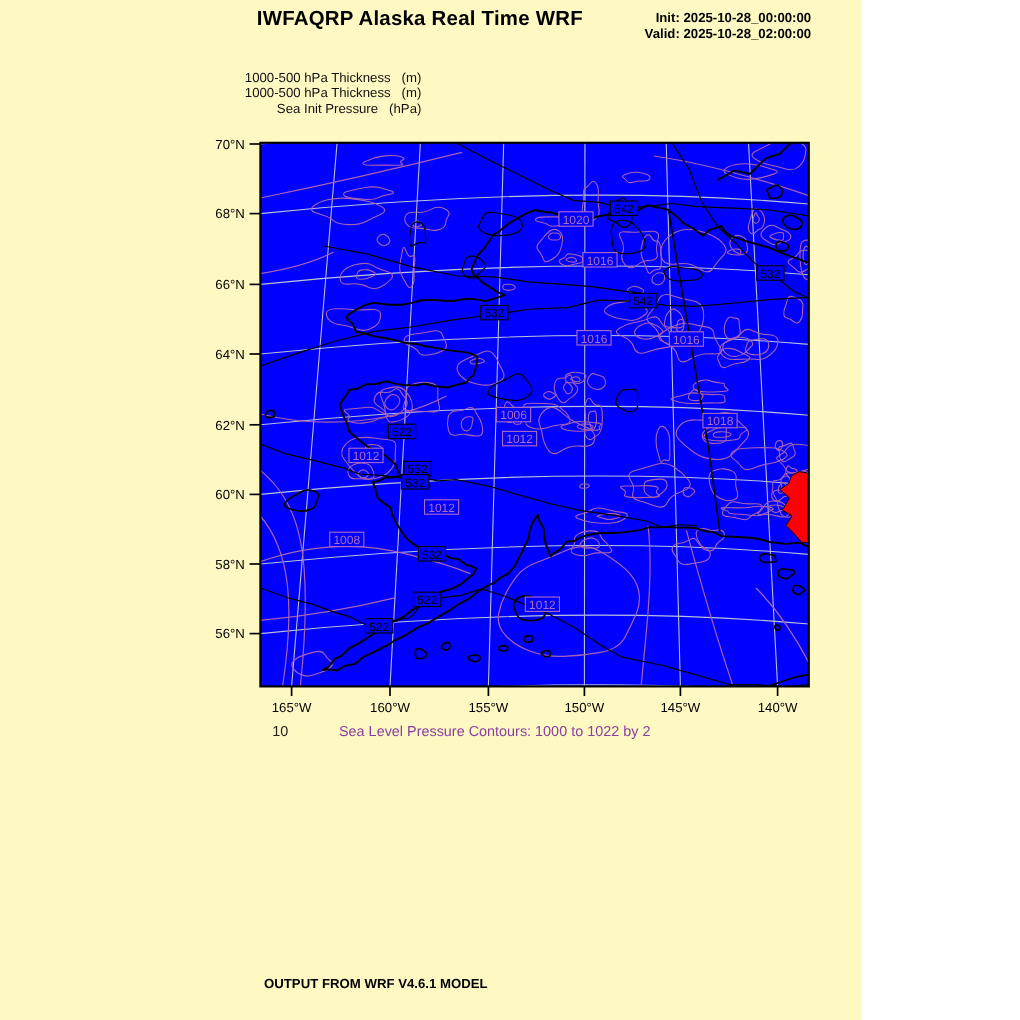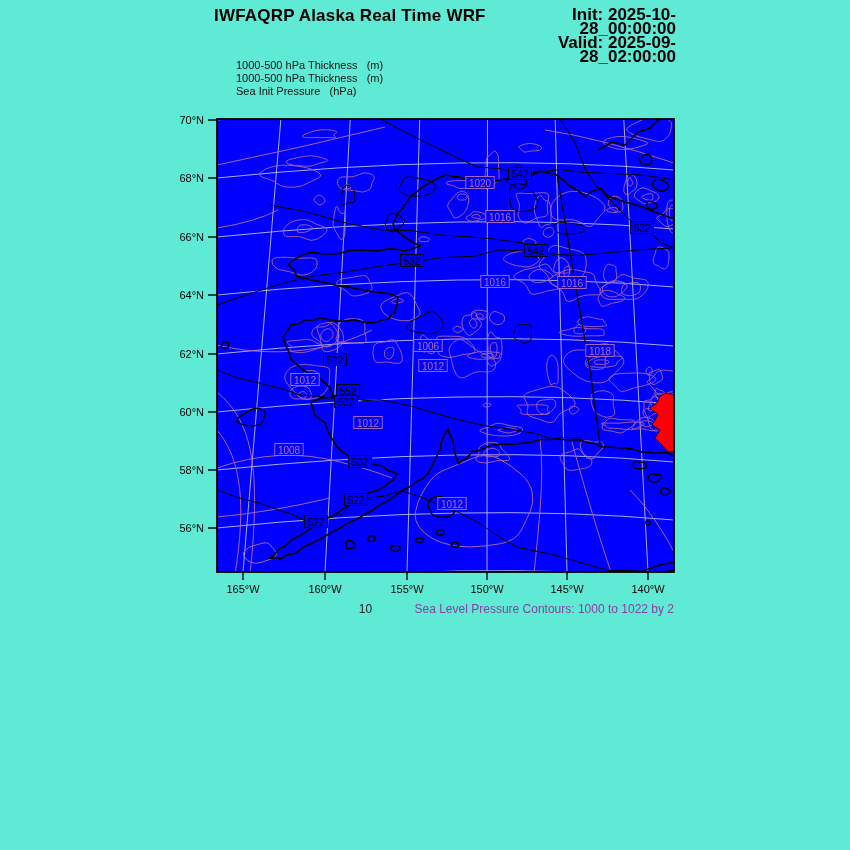--- a/index.html
+++ b/index.html
@@ -1,36 +1,36 @@
 <!DOCTYPE html>
 <html><head>
 <meta charset="utf-8">
 <style>
   html,body{margin:0;padding:0;background:#ffffff;}
-  #page{position:relative;width:850px;height:850px;background:#5eead4;overflow:hidden;
+  #page{position:relative;width:718px;height:850px;background:#fef9c3;overflow:hidden;
         font-family:"Liberation Sans",sans-serif;color:#000;}
   .title{position:absolute;left:214px;top:6px;font-size:17px;font-weight:bold;letter-spacing:.2px;}
   .times{position:absolute;left:530px;top:8px;width:146px;text-align:right;
-         font-size:17px;font-weight:bold;line-height:14px;}
-  .legend{position:absolute;left:236px;top:59px;font-size:11px;line-height:13px;color:#111;}
+         font-size:11px;font-weight:bold;line-height:14px;}
+  .legend{position:absolute;left:204px;top:59px;font-size:11px;line-height:13px;color:#111;text-align:right;}
   .legend div{white-space:pre;}
   .caption{position:absolute;top:602px;right:176px;font-size:12px;white-space:pre;}
   .caption .pfx{color:#222;text-align:center;}
   .caption .ctx{color:#8a3fa0;margin-left:39px;}
   .footer{position:absolute;left:220px;top:813px;font-size:11px;font-weight:bold;line-height:14px;}
   svg text{font-family:"Liberation Sans",sans-serif;}
 </style>
 </head>
 <body>
 
 <div id="page">
   <div class="title">IWFAQRP Alaska Real Time WRF</div>
   <div class="times">
     <div>Init: 2025-10-28_00:00:00</div>
-    <div>Valid: 2025-09-28_02:00:00</div>
+    <div>Valid: 2025-10-28_02:00:00</div>
   </div>
   <div class="legend">
     <div>1000-500 hPa Thickness   (m)</div>
     <div>1000-500 hPa Thickness   (m)</div>
     <div>Sea Init Pressure   (hPa)</div>
   </div>
 
   <svg id="mapsvg" width="850" height="850" style="position:absolute;left:0;top:0;">
       <defs>
         <clipPath id="mapclip">
@@ -283,14 +283,15 @@
       <text x="487" y="593" text-anchor="middle" font-size="11px" fill="#000">150°W</text>
       <line x1="567" y1="572" x2="567" y2="580" stroke="#000" stroke-width="1.4"></line>
       <text x="567" y="593" text-anchor="middle" font-size="11px" fill="#000">145°W</text>
       <line x1="648" y1="572" x2="648" y2="580" stroke="#000" stroke-width="1.4"></line>
       <text x="648" y="593" text-anchor="middle" font-size="11px" fill="#000">140°W</text>
     </svg>
 
   <div class="caption"><span class="pfx">10</span> <span class="ctx">Sea Level Pressure Contours: 1000 to 1022 by 2</span></div>
 
   <div class="footer">
+    <div>OUTPUT FROM WRF V4.6.1 MODEL</div>
   </div>
 </div>
 
 </body></html>

